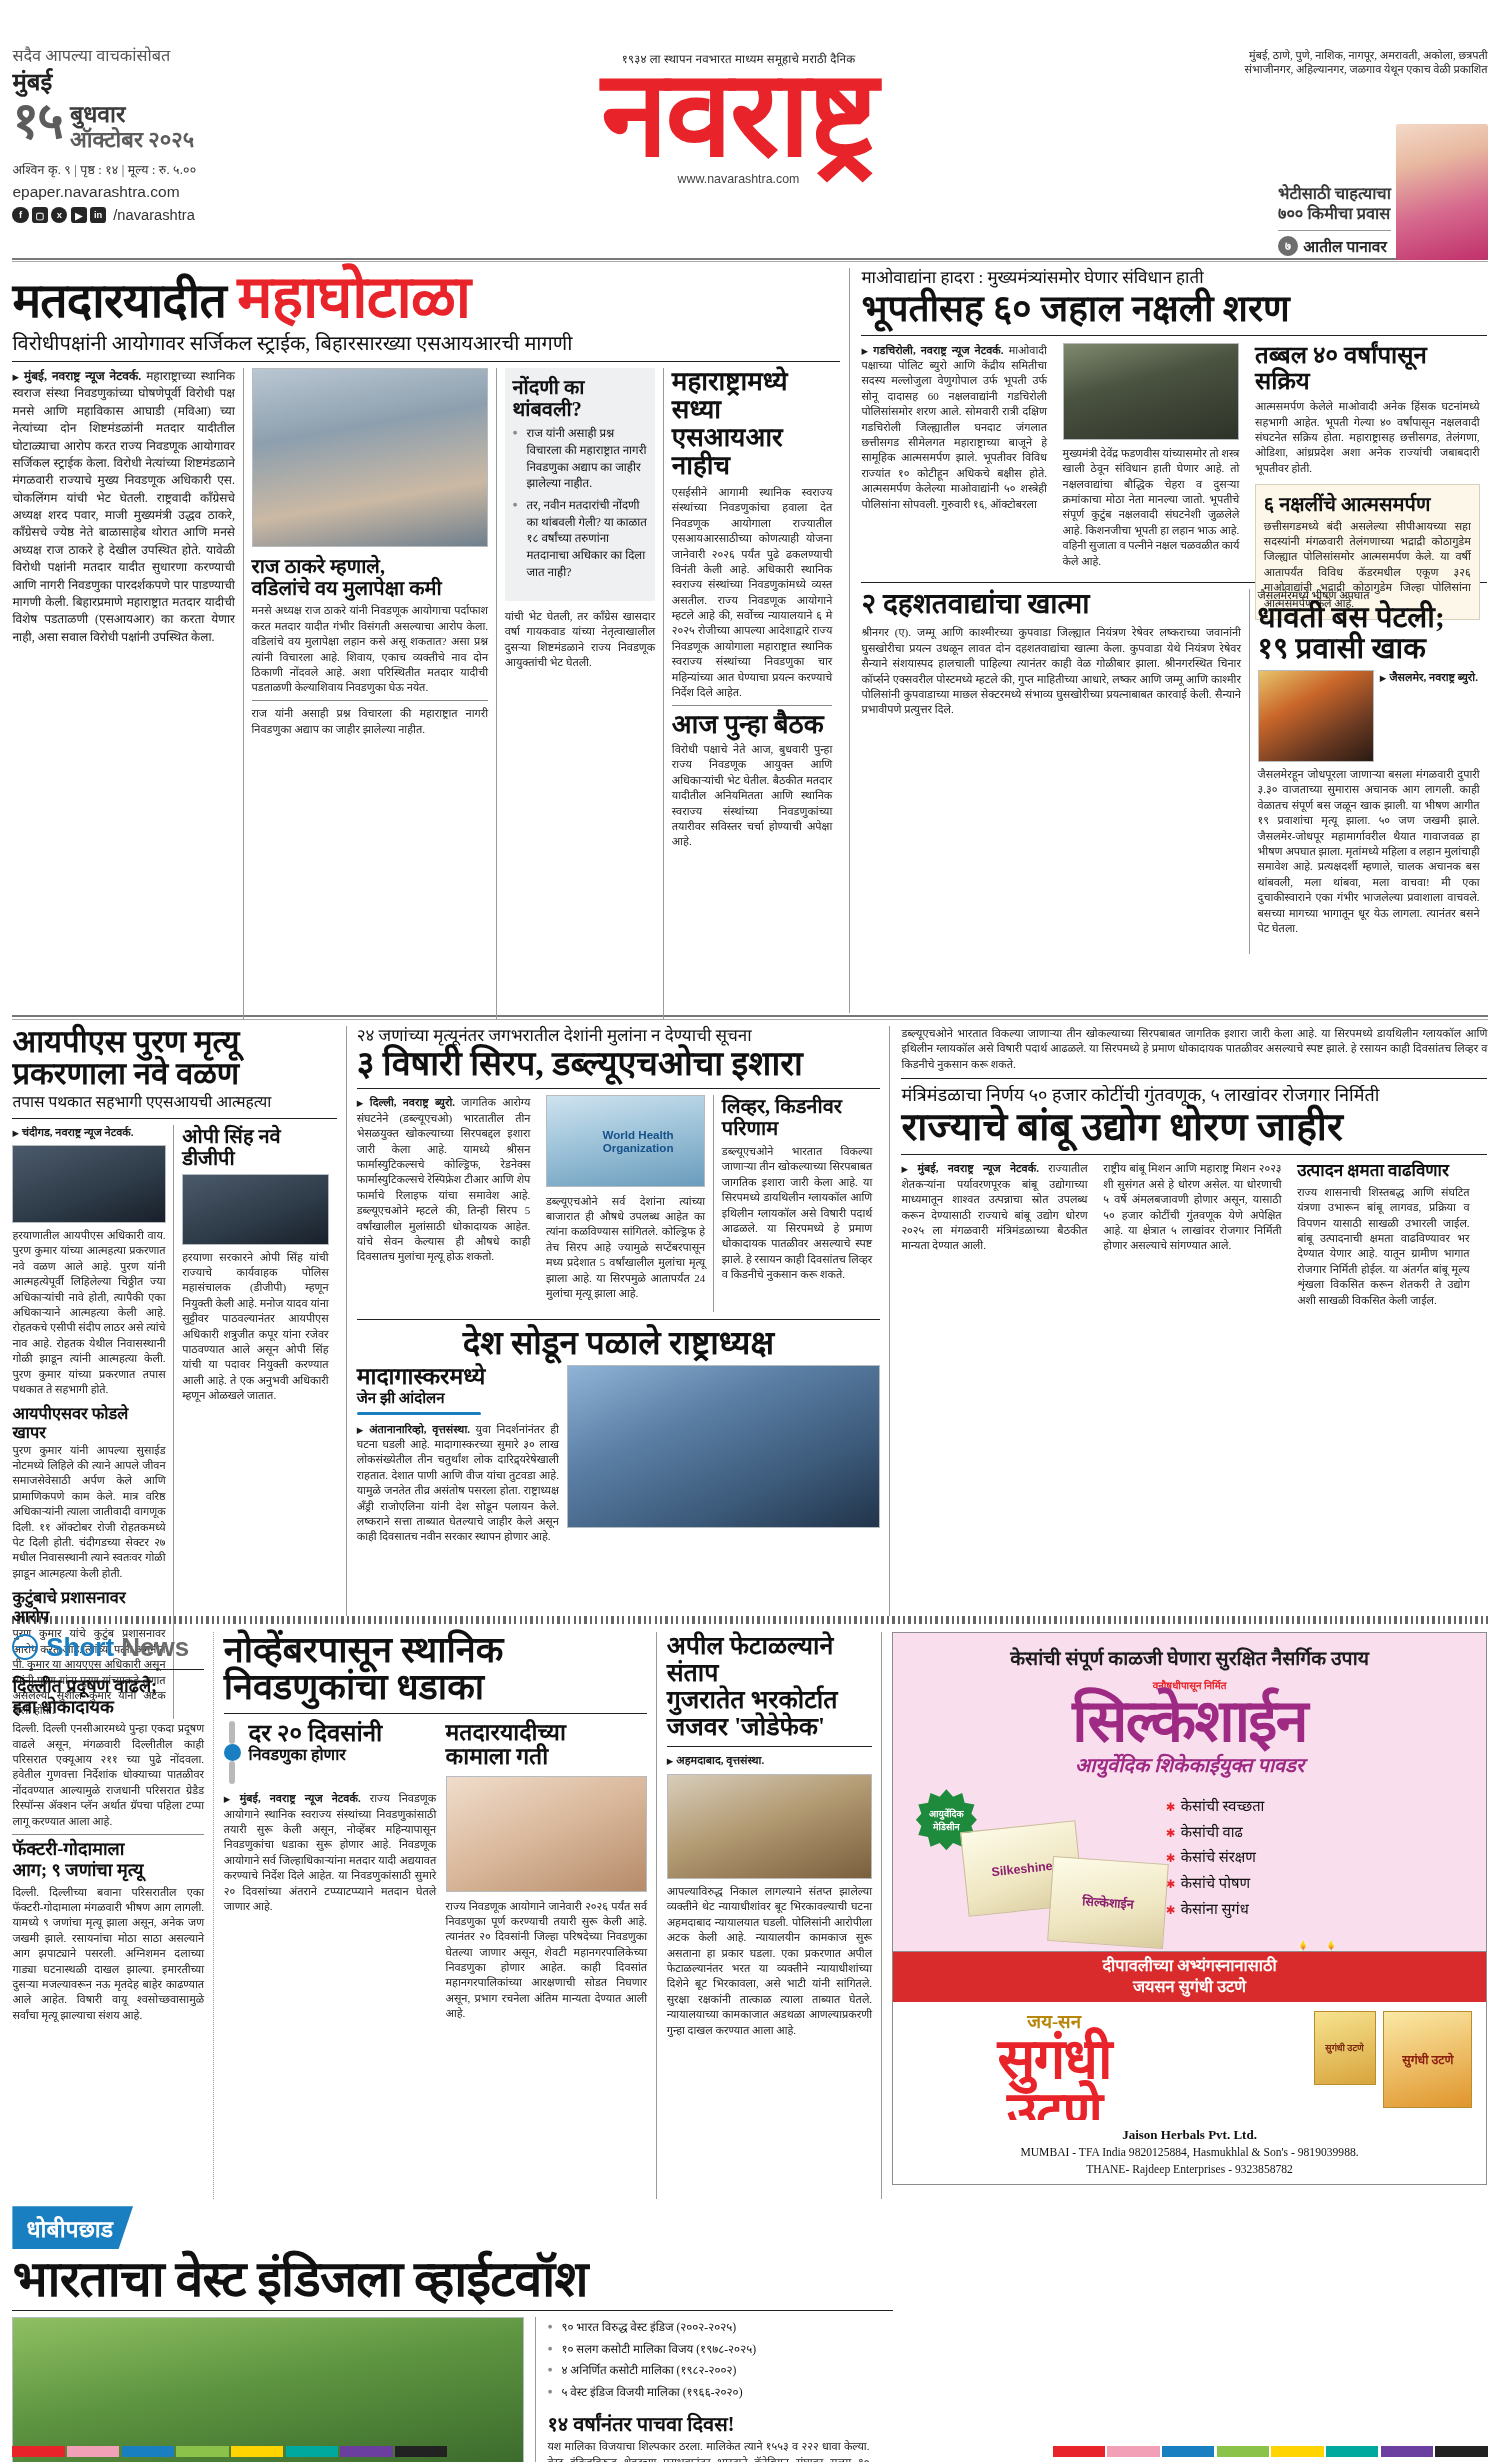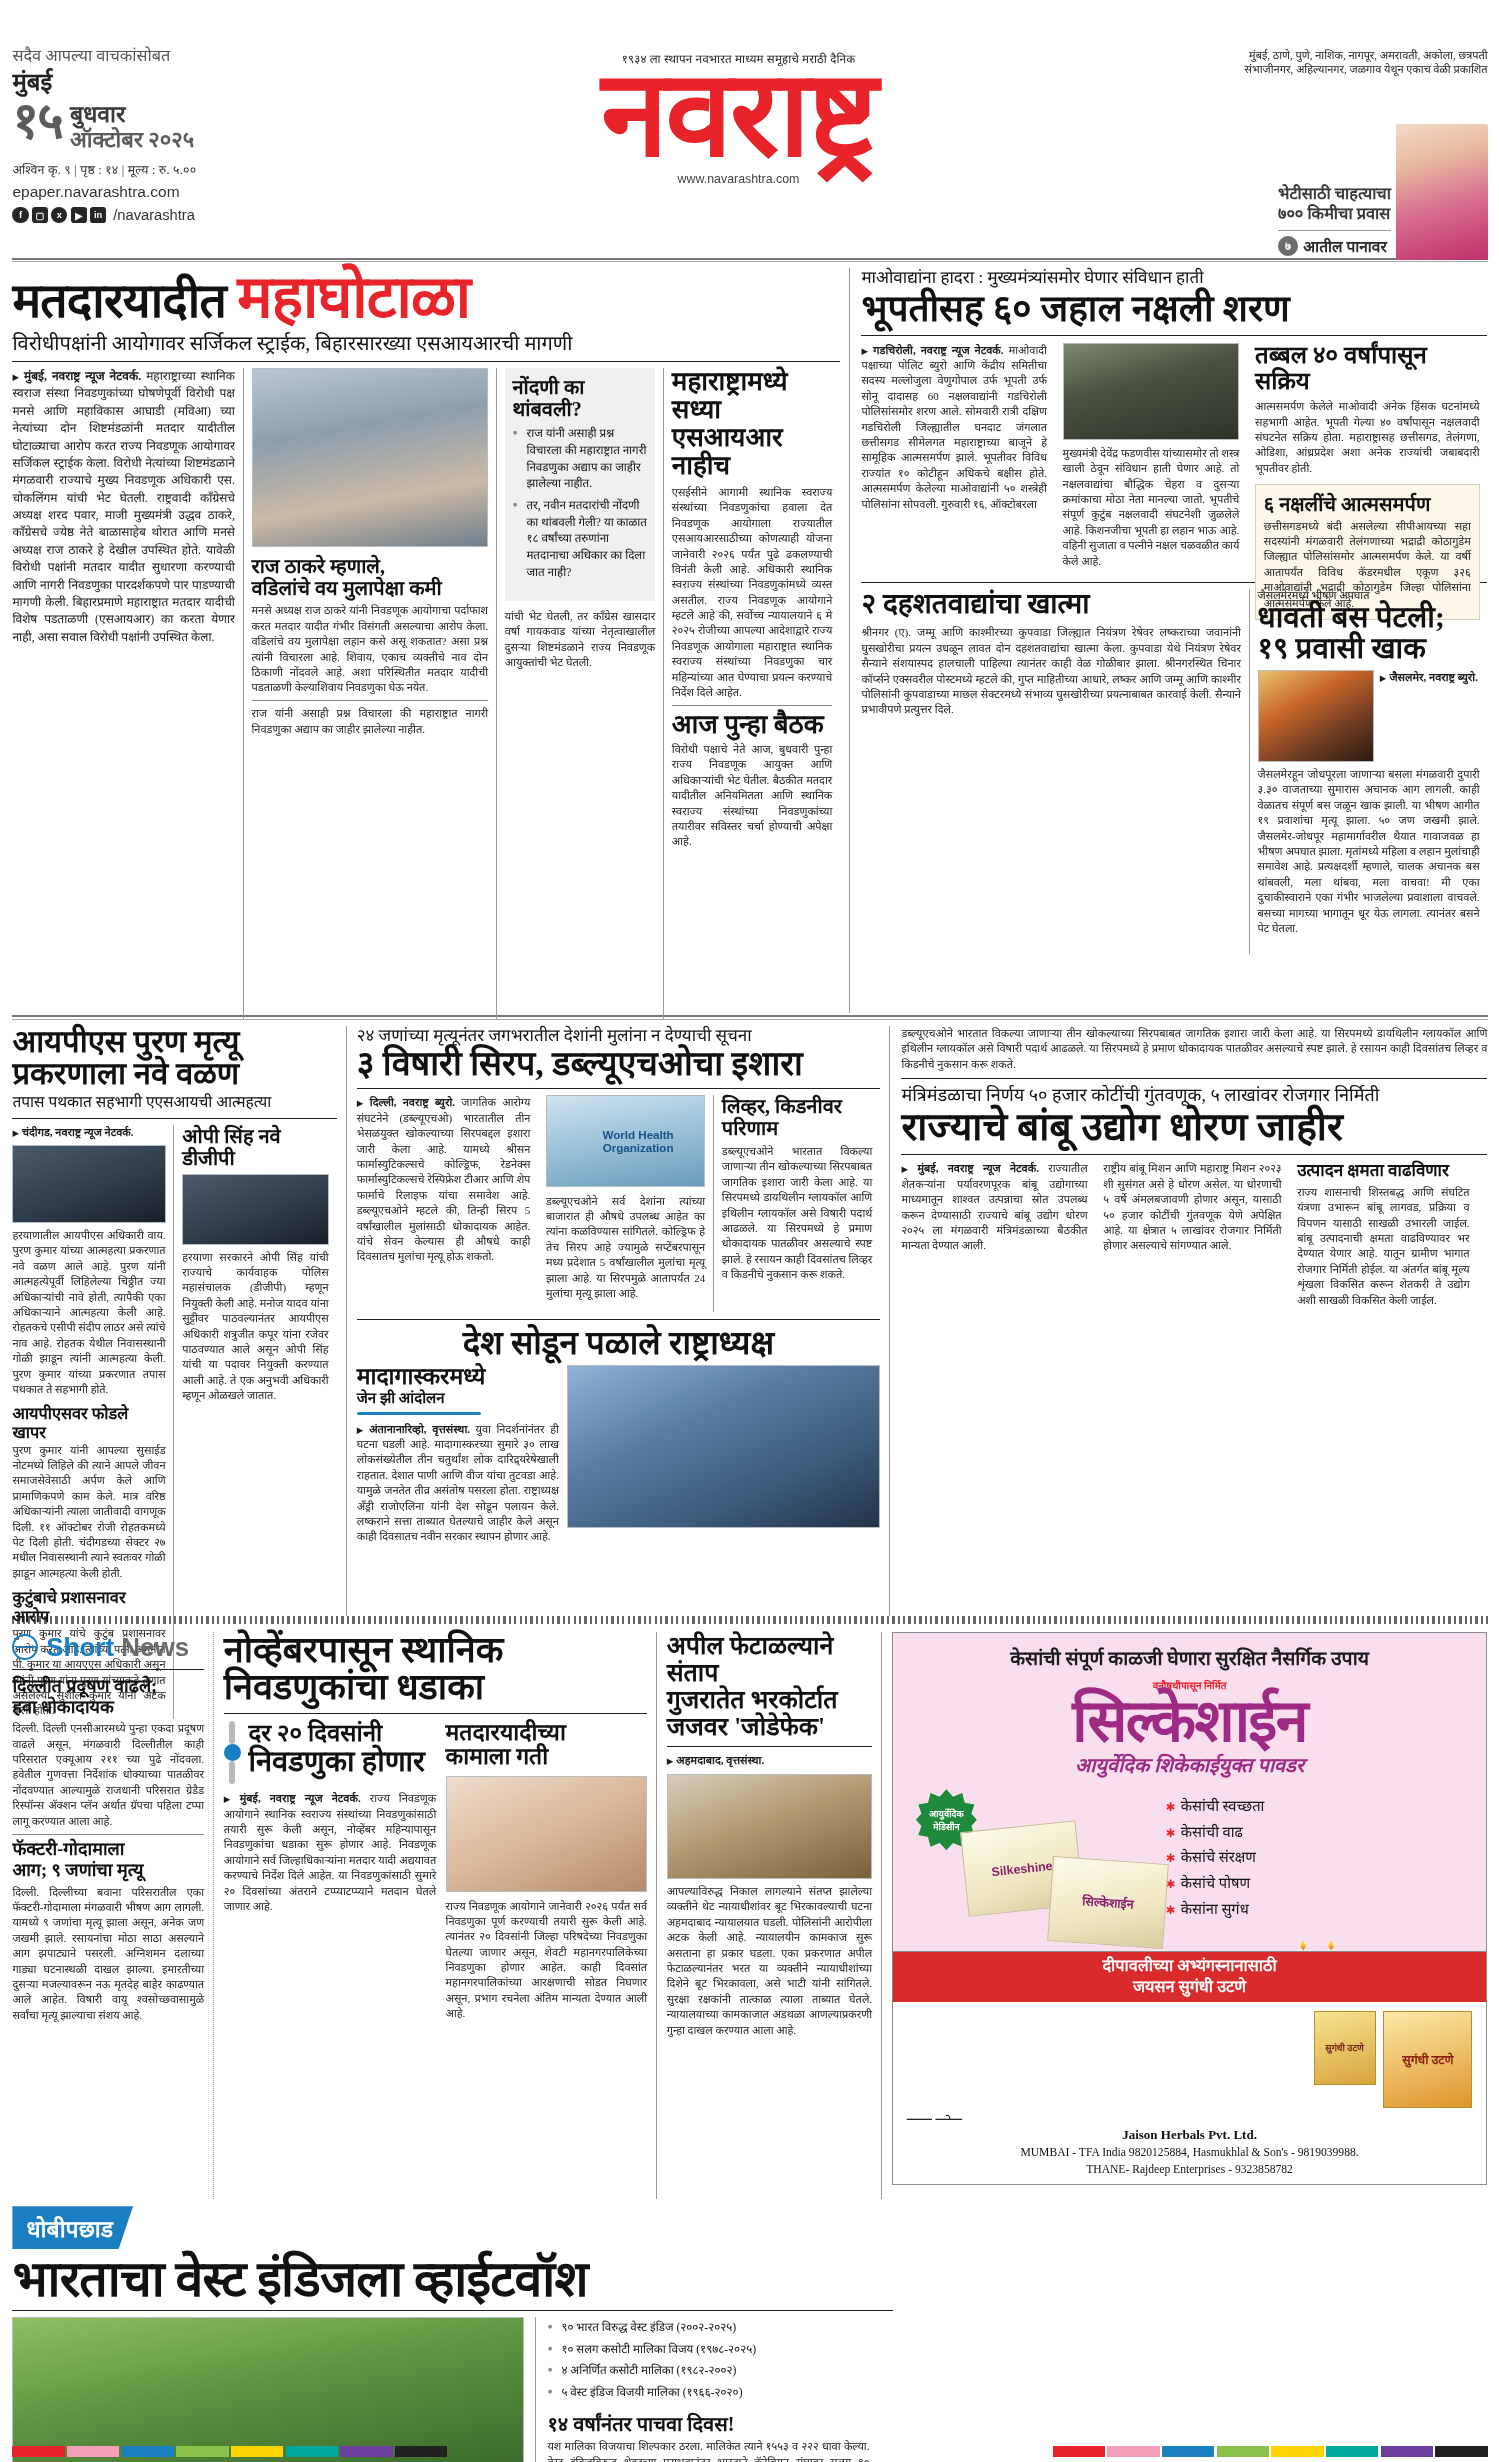--- a/index.html
+++ b/index.html
@@ -428,21 +428,21 @@
       <div class="flexrow" style="gap:9.3px;">
         <div style="width:213px;">
           <div class="flexrow" style="gap:7.8px; align-items:stretch;">
             <div style="display:flex; flex-direction:column; align-items:center;">
               <div class="vline-grey" style="height:23px;"></div>
               <div class="dot-blue"></div>
               <div class="vline-grey" style="height:23px;"></div>
             </div>
             <div>
               <div class="hl-md" style="font-size:24px;">दर २० दिवसांनी</div>
-              <div class="hl-md" style="font-size:29px;">निवडणुका होणार</div>
+              <div class="hl-md" style="font-size:16px;">निवडणुका होणार</div>
             </div>
           </div>
           <div class="body-txt sm" style="margin-top:7.8px;">
             <span class="arrow dateline-b">मुंबई, नवराष्ट्र न्यूज नेटवर्क.</span>
             <span>राज्य निवडणूक आयोगाने स्थानिक स्वराज्य संस्थांच्या निवडणुकांसाठी तयारी सुरू केली असून, नोव्हेंबर महिन्यापासून निवडणुकांचा धडाका सुरू होणार आहे. निवडणूक आयोगाने सर्व जिल्हाधिकाऱ्यांना मतदार यादी अद्ययावत करण्याचे निर्देश दिले आहेत. या निवडणुकांसाठी सुमारे २० दिवसांच्या अंतराने टप्प्याटप्प्याने मतदान घेतले जाणार आहे.</span>
           </div>
         </div>
         <div style="width:202px;">
           <div class="hl-md" style="font-size:23px;">मतदारयादीच्या</div>
           <div class="hl-md" style="font-size:23px;">कामाला गती</div>
@@ -498,20 +498,25 @@
             </div>
           </div>
         </div>
 
         <div class="ad-sug" style="position:absolute; left:0; right:0; bottom:0; height:233px; border:none; border-top:1.6px solid #8c8c8c;">
           <div class="sug-top">
             <div>दीपावलीच्या अभ्यंगस्नानासाठी</div>
             <div>जयसन सुगंधी उटणे</div>
           </div>
           <div class="flexrow" style="padding:6.2px 14px 0 14px;">
+            <div style="width:295px;">
+              <div style="font-size:18.6px; font-weight:bold; color:#b8860b; text-align:center;">जय-सन</div>
+              <div class="sug-brand">सुगंधी</div>
+              <div class="sug-brand">उटणे</div>
+            </div>
             <div style="flex:1;">
               <div class="flexrow" style="gap:7.8px; justify-content:flex-end; margin-top:3.1px;">
                 <div style="width:62px; height:74px; background:linear-gradient(165deg,#f6e38f,#d8a43c); border:0.8px solid #b98c2e; font-size:9.3px; color:#7a2a10; font-weight:bold; display:flex; align-items:center; justify-content:center; text-align:center;">सुगंधी उटणे</div>
                 <div style="width:89px; height:97px; background:linear-gradient(165deg,#fbe9a6,#e0952c); border:0.8px solid #b98c2e; font-size:12.4px; color:#8a1f0e; font-weight:bold; display:flex; align-items:center; justify-content:center; text-align:center;">सुगंधी उटणे</div>
               </div>
             </div>
           </div>
           <div class="flexrow" style="padding:3.1px 14px 0 14px; align-items:flex-end;">
 
             <div class="sug-feat" style="flex:1;">

